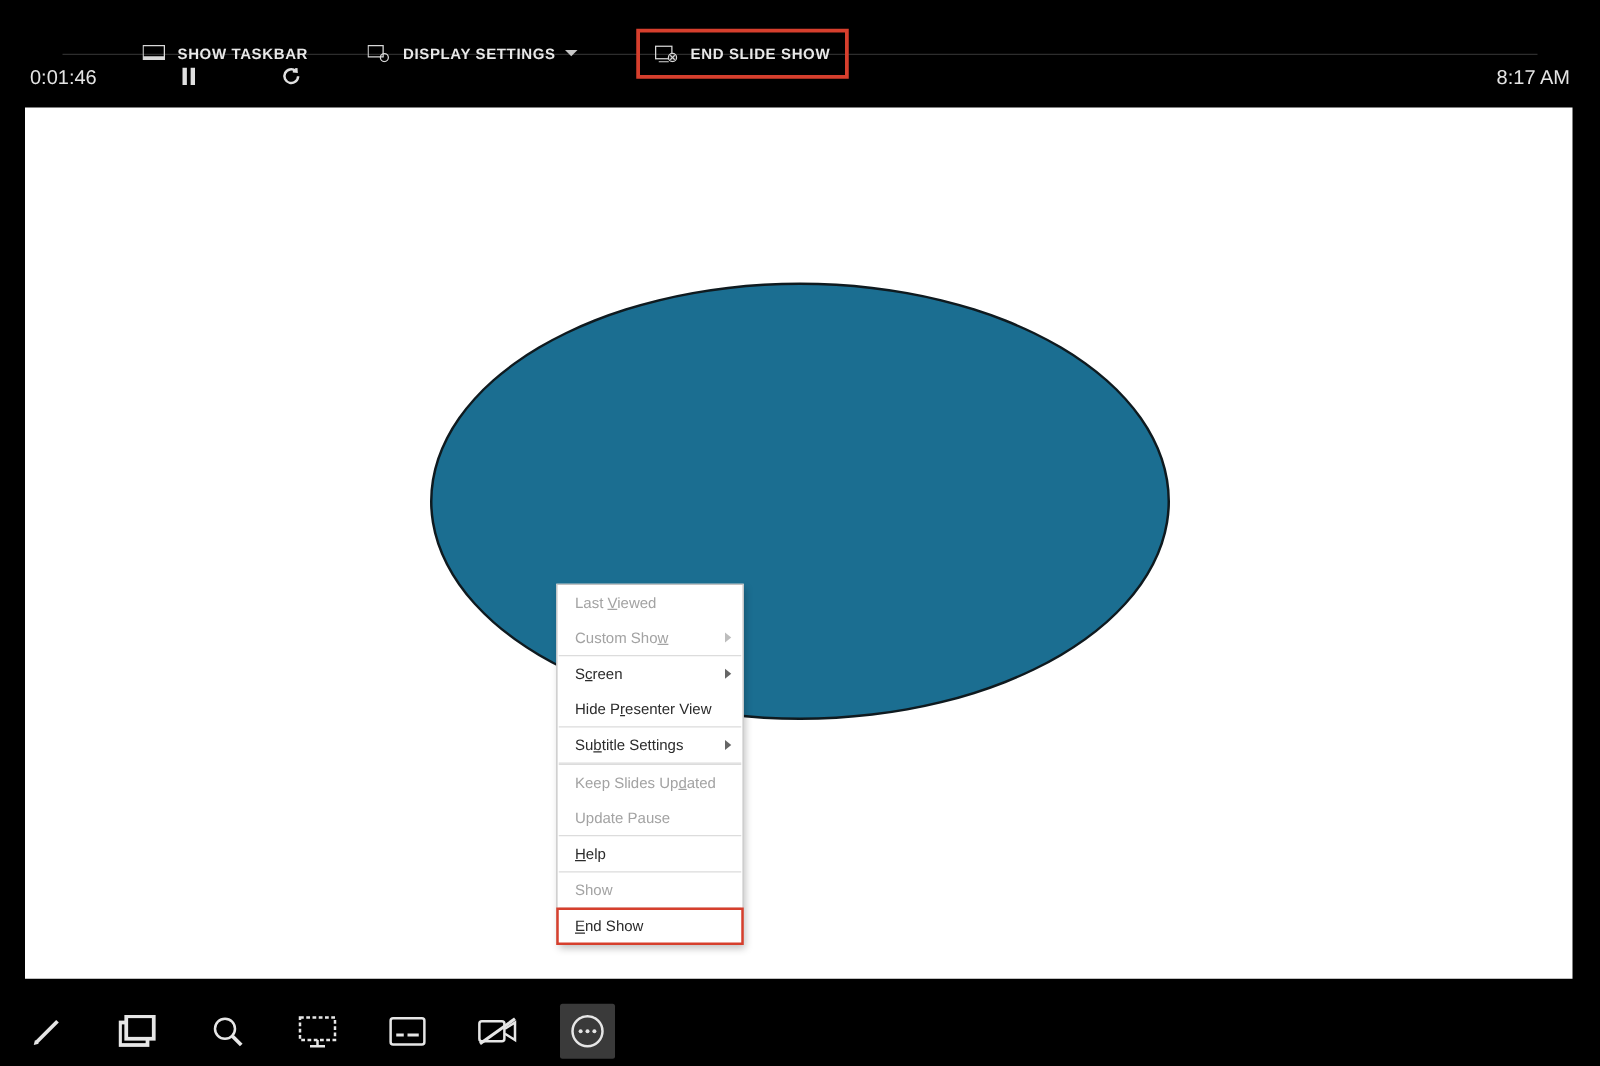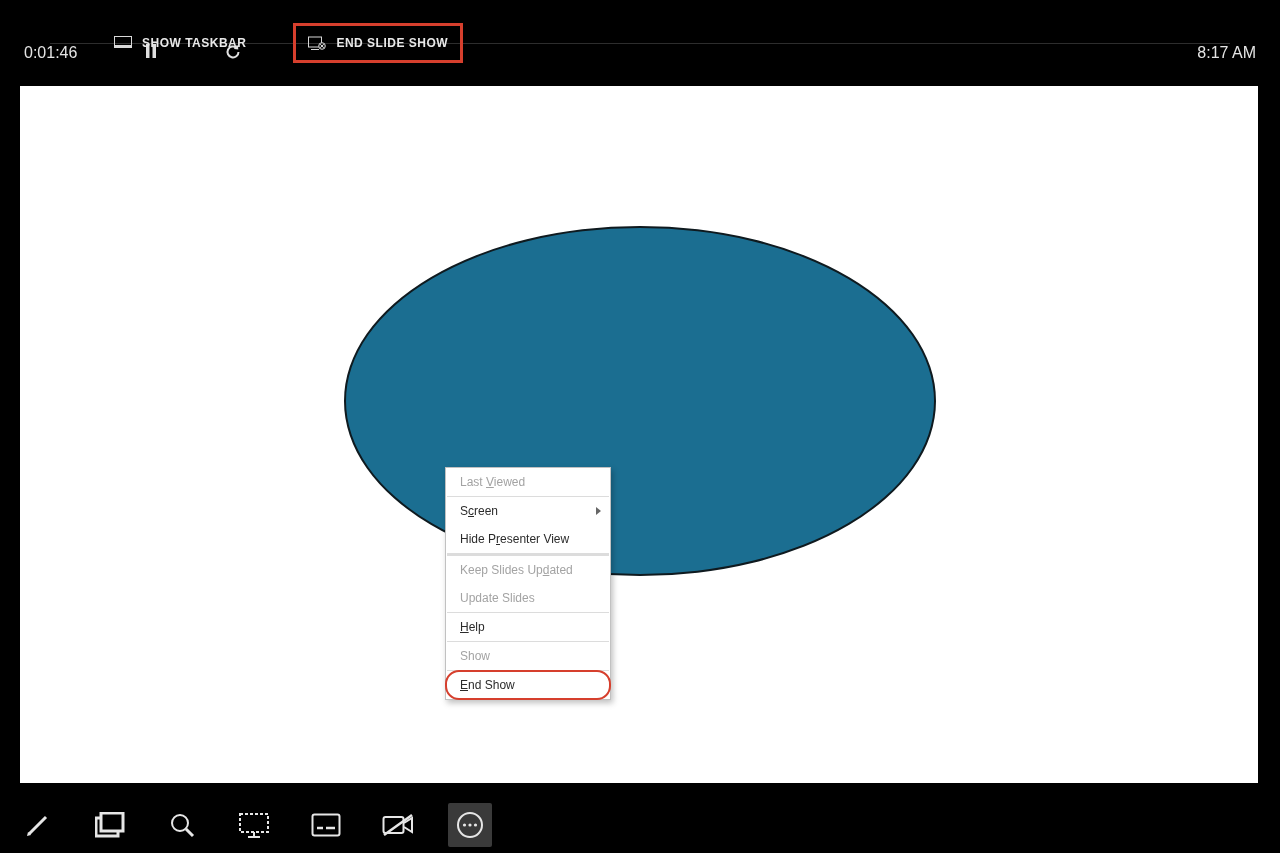--- a/index.html
+++ b/index.html
@@ -47,20 +47,21 @@
     border-top: 5px solid #c8c8c8;
     margin-left: -4px;
   }
   .end-highlight {
     outline: 3px solid #d63f2d;
     outline-offset: -2px;
     height: 38px;
   }
   .status-row {
     display: flex;
+    align-items: center;
     height: 38px;
     padding: 0 24px;
     font-size: 16px;
     color: #e4e4e4;
     gap: 46px;
   }
   .status-row .right { margin-left: auto; }
   .pause-icon, .reset-icon {
     margin-left: 22px;
     cursor: pointer;
@@ -81,21 +82,21 @@
     height: 350px;
     background: #1b6e91;
     border: 2px solid #0f1a1f;
     border-radius: 50%;
   }
   
   .ctx-menu {
     position: absolute;
     left: 445px; 
     top: 467px;
-    width: 166px;
+    width: 150px;
     background: #ffffff;
     border: 1px solid #c1c1c1;
     box-shadow: 2px 3px 6px rgba(0,0,0,0.25);
     font-size: 12px;
     color: #2b2b2b;
     z-index: 20;
   }
   .ctx-item {
     padding: 7px 14px;
     cursor: pointer;
@@ -111,21 +112,20 @@
     right: 9px; top: 50%;
     transform: translateY(-50%);
     border-top: 4px solid transparent;
     border-bottom: 4px solid transparent;
     border-left: 5px solid #666666;
   }
   .ctx-item.disabled.ctx-sub::after { border-left-color: #bdbdbd; }
   .ctx-end-highlight {
     outline: 2px solid #d63f2d;
     outline-offset: -1px;
-    border-radius: 13px;
   }
   .ul { text-decoration: underline; }
   .bottom-toolbar {
     position: absolute;
     left: 0; bottom: 0;
     height: 56px;
     width: 100%;
     display: flex;
     align-items: center;
     padding-left: 16px;
@@ -148,20 +148,30 @@
 
 <div class="top-toolbar">
   <div class="tb-item">
     <span class="tb-icon">
       <svg viewBox="0 0 18 14" width="18" height="14">
           <rect x="0.5" y="0.5" width="17" height="11" fill="none" stroke="#d8d8d8" stroke-width="1"></rect>
           <rect x="0.5" y="9" width="17" height="2.5" fill="#d8d8d8"></rect>
         </svg>
     </span>
     <span>SHOW TASKBAR</span>
+  </div>
+  <div class="tb-item" style="margin-left:20px;">
+    <span class="tb-icon">
+      <svg viewBox="0 0 18 14" width="18" height="14">
+          <rect x="0.5" y="0.5" width="12" height="9" fill="none" stroke="#d8d8d8"></rect>
+          <circle cx="13.5" cy="10" r="3.2" fill="none" stroke="#d8d8d8"></circle>
+        </svg>
+    </span>
+    <span>DISPLAY SETTINGS</span>
+    <span class="dd-arrow"></span>
   </div>
   <div class="tb-item end-highlight" style="margin-left:34px;">
     <span class="tb-icon">
       <svg viewBox="0 0 18 14" width="18" height="14">
           <rect x="0.5" y="1" width="13" height="10" fill="none" stroke="#d8d8d8"></rect>
           <line x1="3" y1="13.5" x2="11" y2="13.5" stroke="#d8d8d8"></line>
           <circle cx="14" cy="10" r="3.3" fill="#1a1a1a" stroke="#d8d8d8"></circle>
           <line x1="12.2" y1="8.2" x2="15.8" y2="11.8" stroke="#d8d8d8"></line>
           <line x1="15.8" y1="8.2" x2="12.2" y2="11.8" stroke="#d8d8d8"></line>
         </svg>
@@ -188,35 +198,41 @@
 </div>
 
 <div class="slide-area">
   <div class="oval"></div>
 </div>
 
 <div class="ctx-menu">
   <div class="ctx-item disabled">
       <span>Last <span class="ul">V</span>iewed</span>
     </div>
+  <div class="ctx-item disabled ctx-sub">
+      <span>Custom Sho<span class="ul">w</span></span>
+    </div>
   <div class="ctx-sep"></div>
   <div class="ctx-item ctx-sub">
       <span>S<span class="ul">c</span>reen</span>
     </div>
   <div class="ctx-item">
       <span>Hide P<span class="ul">r</span>esenter View</span>
     </div>
   <div class="ctx-sep"></div>
+  <div class="ctx-item ctx-sub">
+      <span>Su<span class="ul">b</span>title Settings</span>
+    </div>
   <div class="ctx-sep"></div>
   <div class="ctx-sep"></div>
   <div class="ctx-item disabled">
       <span>Keep Slides Up<span class="ul">d</span>ated</span>
     </div>
   <div class="ctx-item disabled">
-      <span>Update Slides</span>
+      <span>Update Pause</span>
     </div>
   <div class="ctx-sep"></div>
   <div class="ctx-item">
       <span><span class="ul">H</span>elp</span>
     </div>
   <div class="ctx-sep"></div>
   <div class="ctx-item disabled">
       <span>Show</span>
     </div>
   <div class="ctx-sep"></div>

